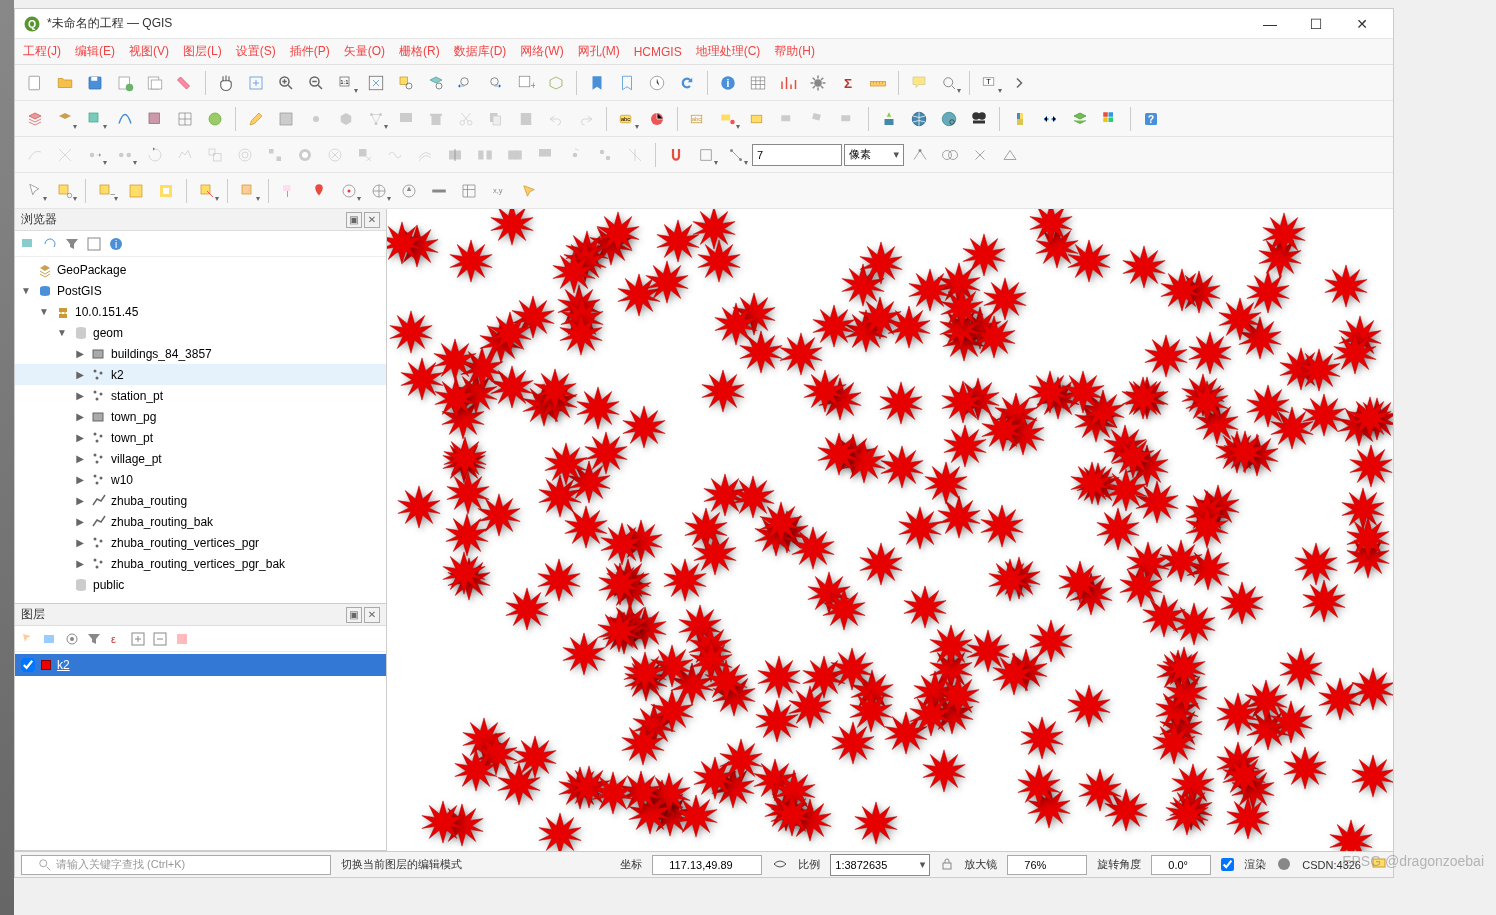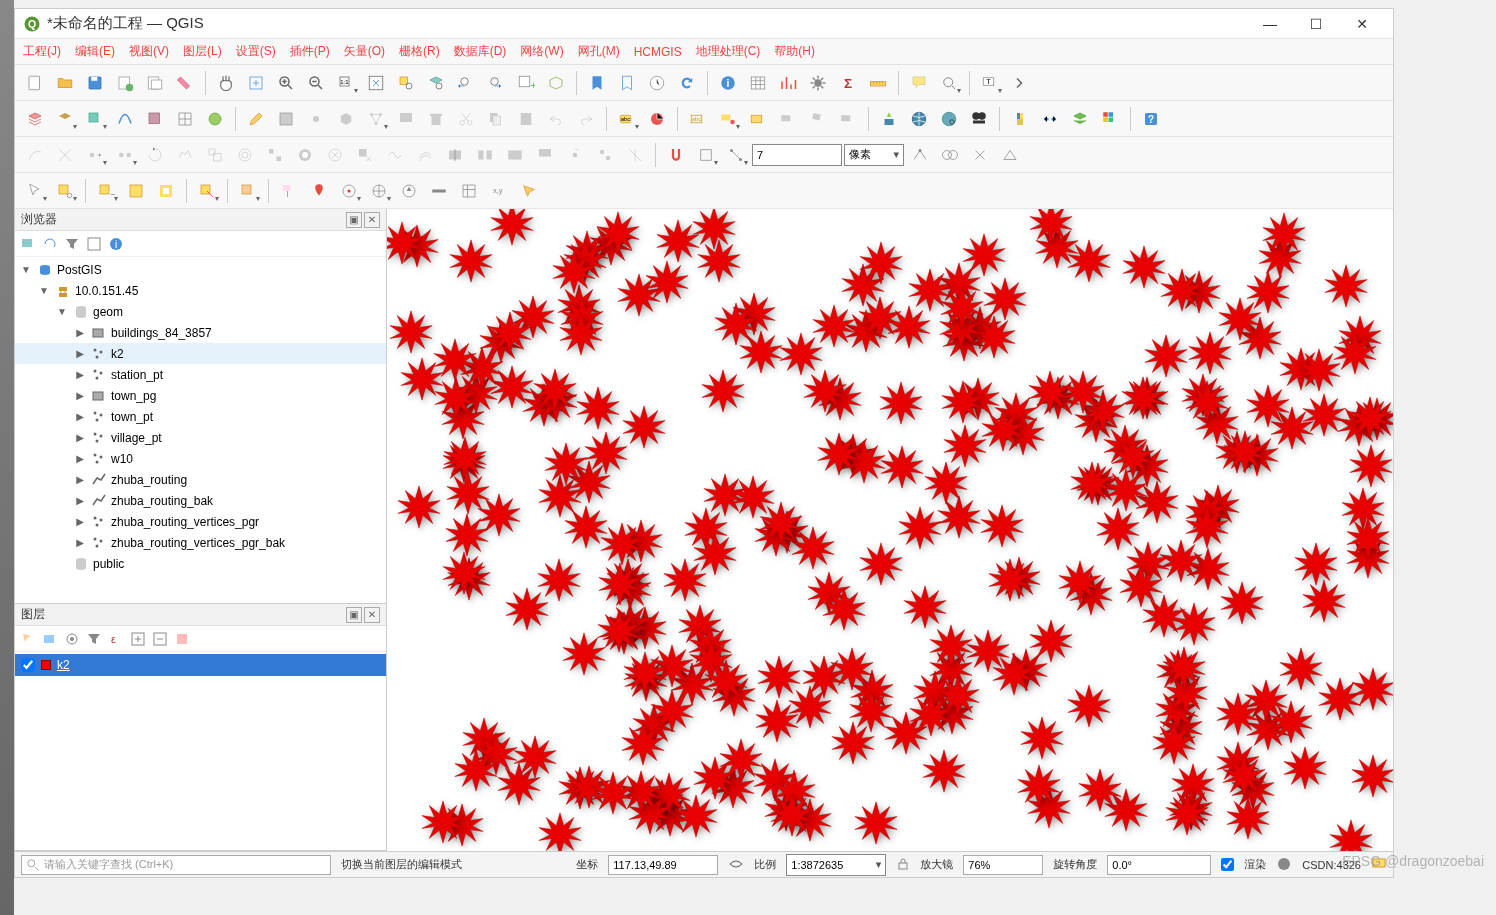--- a/index.html
+++ b/index.html
@@ -1,20 +1,20 @@
 <!DOCTYPE html>
 <html><head>
 <meta charset="utf-8">
 <style>
 *{box-sizing:border-box;margin:0;padding:0}
 body{font-family:"Microsoft YaHei",Arial,sans-serif;font-size:12px;background:#f0f0f0;overflow:hidden;width:1496px;height:915px;position:relative}
 .window{background:#fff;border:1px solid #ccc;width:1380px;height:870px;position:absolute;left:14px;top:8px;display:flex;flex-direction:column}
 .titlebar{height:30px;display:flex;align-items:center;padding:0 8px;background:#fff;border-bottom:1px solid #e5e5e5}
 .titlebar .icon{width:18px;height:18px;margin-right:6px}
-.titlebar .title{flex:1;font-size:15px;color:#333}
+.titlebar .title{flex:1;font-size:12px;color:#333}
 .winbtns{display:flex;gap:0}
 .winbtns span{width:46px;height:30px;display:flex;align-items:center;justify-content:center;font-size:14px;color:#333}
 .menubar{height:26px;display:flex;align-items:center;padding:0 8px;gap:14px;background:#f8f8f8;border-bottom:1px solid #e0e0e0}
 .menubar span{font-size:12px;color:#ef4444}
 .toolbar-row{height:36px;display:flex;align-items:center;padding:0 6px;gap:2px;background:#f8f8f8;border-bottom:1px solid #e5e5e5;flex-wrap:nowrap;overflow:hidden}
 .tbtn{width:28px;height:28px;display:flex;align-items:center;justify-content:center;border:1px solid transparent;border-radius:3px;position:relative}
 .tbtn svg{width:18px;height:18px}
 .sep{width:1px;height:24px;background:#ccc;margin:0 4px}
 .drop::after{content:"▾";font-size:8px;color:#666;position:absolute;right:1px;bottom:1px}
 .input-spin{width:90px;height:22px;border:1px solid #888;background:#fff;padding:0 4px;font-size:11px;display:flex;align-items:center}
@@ -36,21 +36,21 @@
 .indent1{padding-left:22px}.indent2{padding-left:40px}.indent3{padding-left:58px}
 #browser-panel{height:395px}
 #layers-panel{flex:1}
 .layer-row{display:flex;align-items:center;height:22px;background:#3478d6;color:#fff;padding:0 6px;gap:6px}
 .layer-row input{width:14px;height:14px}
 .layer-row .sym{width:10px;height:10px;background:#e00;border:1px solid #800}
 .layer-row .lname{text-decoration:underline}
 .canvas{flex:1;position:relative;background:#fff;overflow:hidden}
 .star{position:absolute;width:46px;height:46px;filter:drop-shadow(2px 2px 3px rgba(0,0,0,0.4))}
 .statusbar{height:26px;display:flex;align-items:center;padding:0 6px;gap:10px;background:#f4f4f4;border-top:1px solid #ccc;font-size:11px}
-.statusbar .sinput{height:20px;border:1px solid #aaa;background:#fff;padding:0 4px;display:flex;align-items:center;gap:4px}
+.statusbar .sinput{height:20px;border:1px solid #aaa;background:#fff;padding:0 16px;display:flex;align-items:center;gap:4px}
 .statusbar .slabel{color:#333}
 .sb-left{width:310px}
 .sb-flex{flex:1}
 .faint{color:#999}
 .watermark{position:absolute;right:12px;bottom:46px;font-size:14px;color:rgba(120,120,120,0.5);font-family:Arial}
 .left-strip{position:absolute;left:0;top:0;width:14px;height:915px;background:linear-gradient(#888,#666)}
 </style>
 </head>
 <body>
 
@@ -781,20 +781,30 @@
               </svg>
             </span>
     <span class="mini">
               <svg width="16" height="16" viewBox="0 0 16 16">
                 <circle cx="8" cy="8" r="6" fill="#4a90d9"></circle>
                 <text x="8" y="12" text-anchor="middle" fill="#fff" font-size="10">i</text>
               </svg>
             </span>
    </div>
    <div class="tree" id="browser-tree">
+            <div class="tree-item indent0">
+              <span class="arrow"></span>
+              <span class="ticon">
+                <svg width="16" height="16">
+                  <path d="M3 6l5-3 5 3-5 3z" fill="#c9a050"></path>
+                  <path d="M3 9l5 3 5-3M3 12l5 3 5-3" stroke="#c9a050" fill="none"></path>
+                </svg>
+              </span>
+              <span>GeoPackage</span>
+            </div>
             <div class="tree-item indent0">
               <span class="arrow">▼</span>
               <span class="ticon">
                 <svg width="16" height="16">
                   <ellipse cx="8" cy="5" rx="5" ry="2" fill="#4a90d9"></ellipse>
                   <path d="M3 5v6c0 1 2 2 5 2s5-1 5-2V5" fill="#4a90d9"></path>
                 </svg>
               </span>
               <span>PostGIS</span>
             </div>
@@ -1807,21 +1817,21 @@
         </svg></span>
  <span class="slabel">比例</span>
  <span class="combo" style="width:100px">1:3872635</span>
  <span><svg width="14" height="14">
           <rect x="3" y="6" width="8" height="6" fill="none" stroke="#888"></rect>
           <path d="M5 6V4a2 2 0 014 0v2" fill="none" stroke="#888"></path>
         </svg></span>
  <span class="slabel">放大镜</span>
  <span class="sinput" style="width:80px">76%</span>
  <span class="slabel">旋转角度</span>
- <span class="sinput" style="width:104px">0.0°</span>
+ <span class="sinput" style="width:60px">0.0°</span>
  <input type="checkbox" checked="" style="">
  <span class="slabel">渲染</span>
  <span><svg width="16" height="16">
           <circle cx="8" cy="8" r="6" fill="#888"></circle>
         </svg></span>
  <span class="slabel">CSDN:4326</span>
  <span><svg width="16" height="16">
           <rect x="2" y="3" width="12" height="8" fill="#fd6" stroke="#c93"></rect>
         </svg></span>
 </div>

